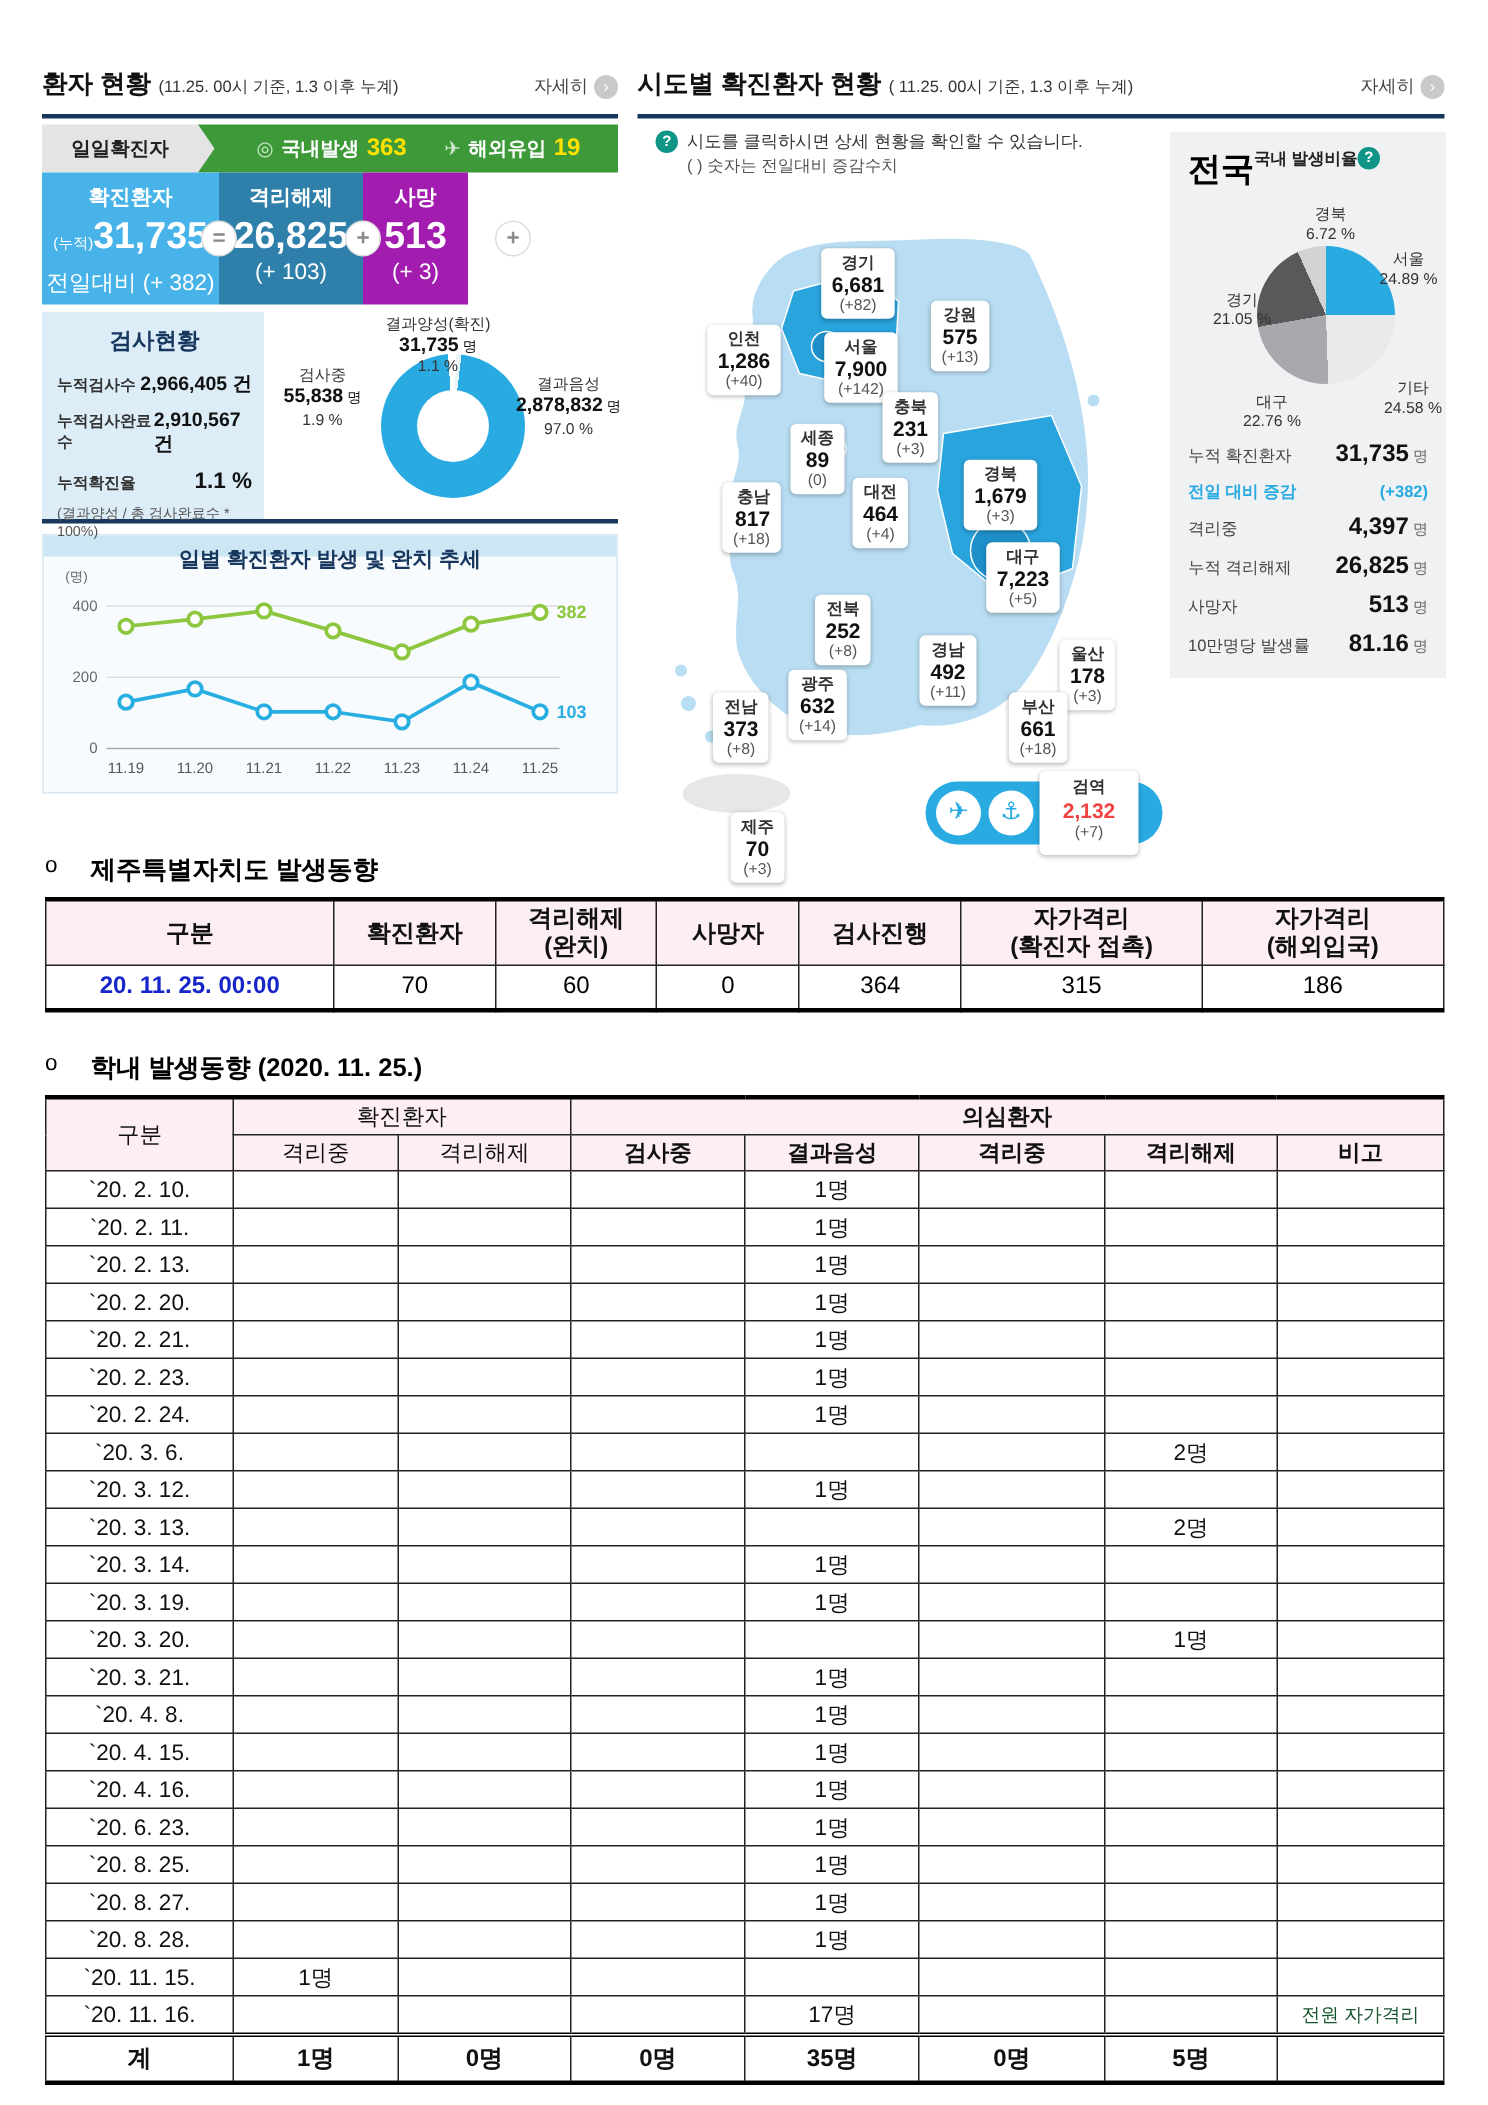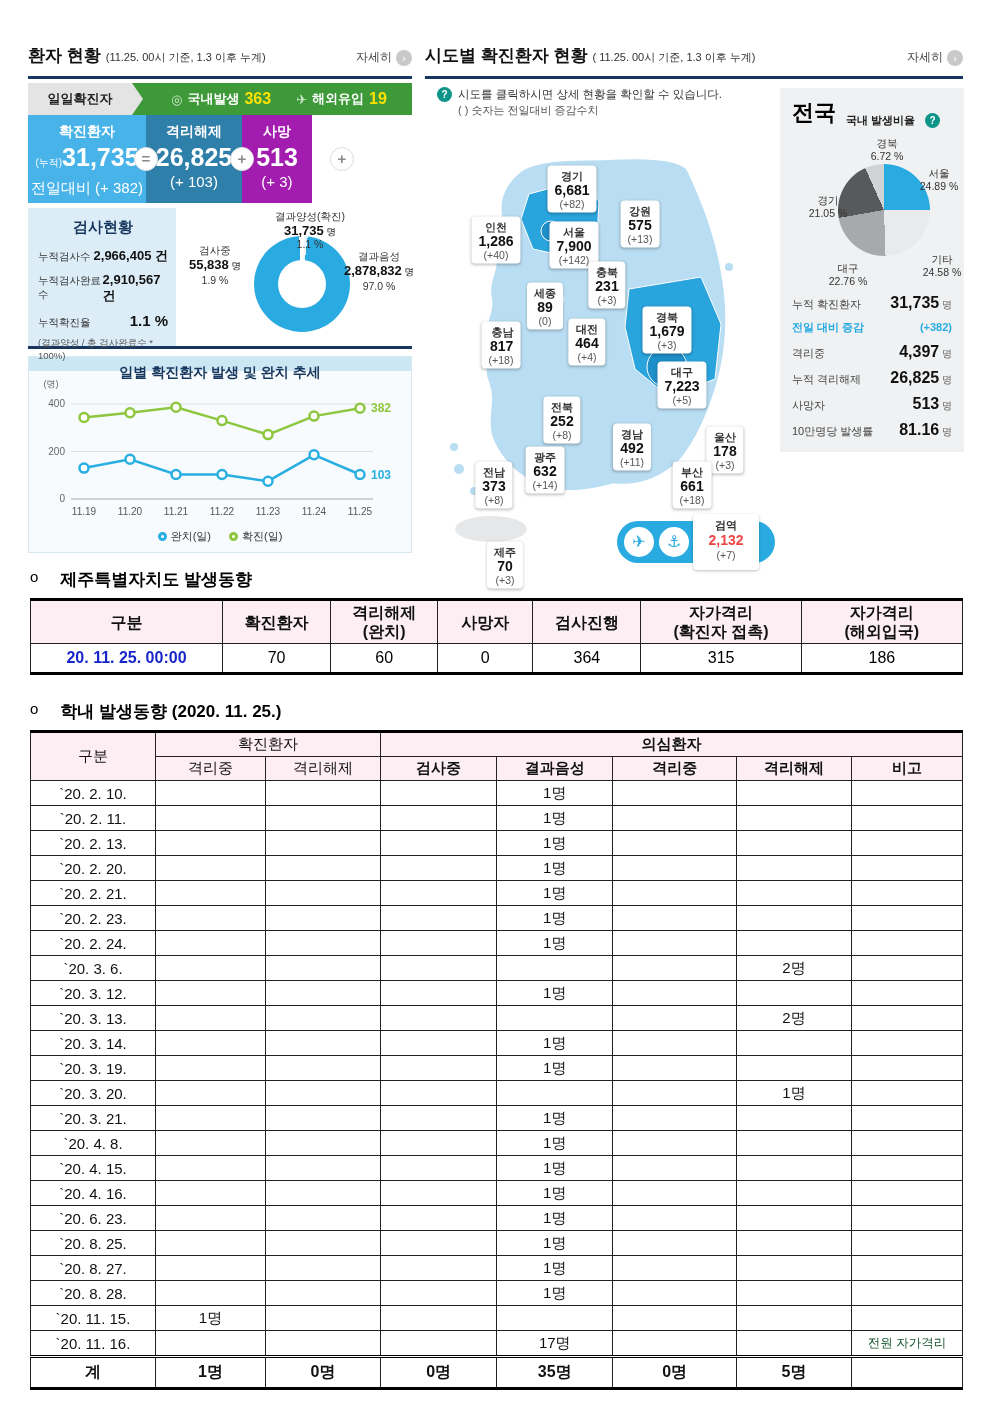--- a/index.html
+++ b/index.html
@@ -33,21 +33,21 @@
   .sbox .sub { font-size:10px; line-height:11px; }
   .sbox .v { font-size:25px; font-weight:bold; line-height:30px; margin-top:3px; white-space:nowrap; }
   .sbox .pfx { font-size:10px; font-weight:normal; }
   .sbox .d { font-size:15px; margin-top:1px; }
   .sbox .qm { display:inline-block; width:12px; height:12px; border-radius:50%; border:1px solid #fff; font-size:9px; line-height:11px; vertical-align:2px; font-weight:normal; }
   .op-circle { position:absolute; top:32px; width:24px; height:24px; border-radius:50%; background:#fff; border:1px solid #ddd; color:#8a8a8a; font-size:15px; font-weight:bold; text-align:center; line-height:22px; z-index:3; }
 
   .test { display:flex; height:138px; margin-top:5px; }
   .test-left { width:148px; background:#dcedf8; padding:10px 8px 0 10px; }
   .test-left .t { text-align:center; font-size:15px; font-weight:bold; color:#17375e; margin-bottom:10px; }
-  .trow { display:flex; justify-content:space-between; font-size:10.5px; color:#333; margin-bottom:7px; align-items:baseline; }
+  .trow { display:flex; justify-content:space-between; font-size:10.5px; color:#333; margin-bottom:7px; align-items:baseline;font-weight:bold; }
   .trow b { font-size:13px; color:#111; }
   .trow.big b { font-size:15px; }
   .tnote { font-size:9.5px; color:#555; margin-top:2px; }
   .test-right { flex:1; position:relative; }
   .donut { position:absolute; left:78px; top:28px; width:96px; height:96px; border-radius:50%; }
   .donut:after { content:""; position:absolute; left:24px; top:24px; width:48px; height:48px; border-radius:50%; background:#fff; }
   .dlabel { position:absolute; text-align:center; line-height:13px; }
   .dlabel .l { font-size:10.5px; color:#333; }
   .dlabel .v { font-size:13px; font-weight:bold; color:#111; }
   .dlabel .u { font-size:9.5px; font-weight:normal; }
@@ -71,21 +71,21 @@
   .region-label .d { font-size:10.5px; color:#555; display:block; }
   .qpill { position:absolute; left:192px; top:434px; width:158px; height:42px; background:#29abe2; border-radius:21px; z-index:3; display:flex; align-items:center; padding-left:7px; gap:5px; }
   .qpill .circ { width:30px; height:30px; border-radius:50%; background:#fff; color:#29abe2; font-size:16px; line-height:30px; text-align:center; }
   .qpill .qbox { position:absolute; left:76px; top:-7px; width:66px; height:56px; background:#fff; border-radius:4px; box-shadow:0 1px 3px rgba(0,0,0,.25); text-align:center; line-height:15px; padding-top:4px; }
   .qpill .qbox .n { font-size:11px; font-weight:bold; color:#333; display:block; }
   .qpill .qbox .v { font-size:14px; font-weight:bold; color:#ef4444; display:block; }
   .qpill .qbox .d { font-size:10.5px; color:#555; display:block; }
 
   
   .panel-national { position:absolute; left:780px; top:88px; width:184px; height:364px; background:#f0f1f2; padding:10px 12px; }
-  .nat-head { display:flex; align-items:flex-end; gap:10px; }
+  .nat-head { display:flex; align-items:flex-start; gap:0; }
   .nat-title { font-size:22px; font-weight:bold; color:#000; }
   .nat-sub { font-size:11px; font-weight:bold; color:#222; }
   .pie-wrap { position:relative; height:160px; }
   .pie { position:absolute; left:46px; top:36px; width:92px; height:92px; border-radius:50%; }
   .plabel { position:absolute; transform:translate(-50%,-50%); font-size:10.5px; color:#333; text-align:center; line-height:13px; white-space:nowrap; }
   .nat-stats { margin-top:6px; }
   .nrow { display:flex; justify-content:space-between; align-items:baseline; margin-bottom:8px; }
   .nrow .l { font-size:11px; color:#444; }
   .nrow .v { font-size:16px; font-weight:bold; color:#111; }
   .nrow .u { font-size:10px; font-weight:normal; color:#666; }
@@ -176,21 +176,21 @@
             <span>누적확진율</span>
             <b>1.1 %</b>
           </div>
         <div class="tnote">(결과양성 / 총 검사완료수 * 100%)</div>
       </div>
       <div class="test-right">
         <div class="donut" id="donut" style="background: conic-gradient(from -4deg, rgb(255, 255, 255) 0%, rgb(255, 255, 255) 1.9%, rgb(233, 244, 251) 1.9%, rgb(233, 244, 251) 3%, rgb(41, 171, 226) 3%, rgb(41, 171, 226) 100%);"></div>
         <div class="dlabel" style="left:2px;top:34px;width:74px">
           <span class="l" id="dl0-l">검사중</span><br><span class="v" id="dl0-v"><span>55,838</span><span class="u"> 명</span></span><br><span class="p" id="dl0-p">1.9 %</span>
         </div>
-        <div class="dlabel" style="left:76px;top:0;width:116px">
+        <div class="dlabel" style="left:58px;top:0;width:116px">
           <span class="l" id="dl1-l">결과양성(확진)</span><br><span class="v" id="dl1-v"><span>31,735</span><span class="u"> 명</span></span><span class="p" style="display:block" id="dl1-p">1.1 %</span>
         </div>
         <div class="dlabel" style="left:168px;top:40px;width:70px">
           <span class="l" id="dl2-l">결과음성</span><br><span class="v" id="dl2-v"><span>2,878,832</span><span class="u"> 명</span></span><br><span class="p" id="dl2-p">97.0 %</span>
         </div>
       </div>
     </div>
 
     <div class="navy-bar"></div>
 
@@ -223,30 +223,20 @@
           <polyline points="55,46.5 101,41.8 147,36.3 193,49.6 239,63.6 285,45.1 331,37.3" fill="none" stroke="#8dc63f" stroke-width="2.5"></polyline>
           <circle cx="55" cy="46.5" r="4.5" fill="#fff" stroke="#8dc63f" stroke-width="2.5"></circle>
           <circle cx="101" cy="41.8" r="4.5" fill="#fff" stroke="#8dc63f" stroke-width="2.5"></circle>
           <circle cx="147" cy="36.3" r="4.5" fill="#fff" stroke="#8dc63f" stroke-width="2.5"></circle>
           <circle cx="193" cy="49.6" r="4.5" fill="#fff" stroke="#8dc63f" stroke-width="2.5"></circle>
           <circle cx="239" cy="63.6" r="4.5" fill="#fff" stroke="#8dc63f" stroke-width="2.5"></circle>
           <circle cx="285" cy="45.1" r="4.5" fill="#fff" stroke="#8dc63f" stroke-width="2.5"></circle>
           <circle cx="331" cy="37.3" r="4.5" fill="#fff" stroke="#8dc63f" stroke-width="2.5"></circle>
           <text x="342" y="41.275000000000006" font-size="12" font-weight="bold" fill="#8dc63f">382</text>
         </svg>
-      <div class="legend" id="trend-legend">
-          <span class="li">
-            <span class="lcirc" style="border-color: rgb(41, 174, 225);"></span>
-            <span>완치(일)</span>
-          </span>
-          <span class="li">
-            <span class="lcirc" style="border-color: rgb(141, 198, 63);"></span>
-            <span>확진(일)</span>
-          </span>
-        </div>
     </div>
   </section>
 
   <section class="panel-map">
     <div class="p-title-row">
       <span class="p-title">시도별 확진환자 현황</span>
       <span class="p-subtitle">( 11.25. 00시 기준, 1.3 이후 누계)</span>
       <span class="detail-link">
         <span>자세히</span>
         <span class="detail-circle">›</span>

